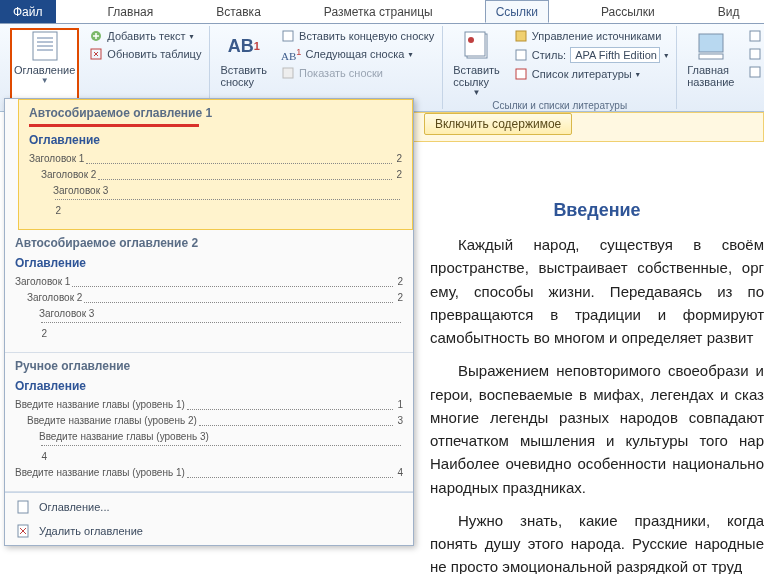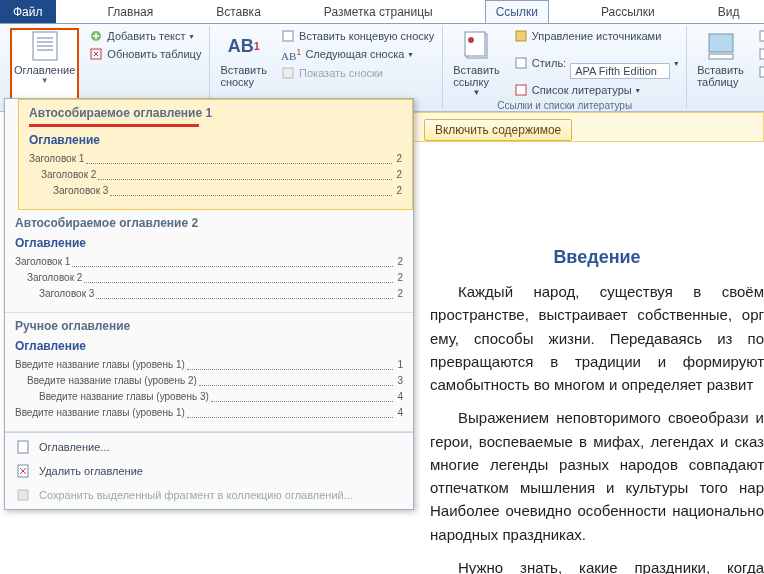--- a/index.html
+++ b/index.html
@@ -15,48 +15,48 @@
   .ribbon { height: 88px; background: linear-gradient(#f7fbff, #e4edf8); border-bottom: 1px solid #a9bfd6; display: flex; padding: 2px 4px; }
   .ribbon-group { border-right: 1px solid #c5d4e6; padding: 2px 6px 0 6px; display: flex; flex-direction: column; justify-content: space-between; }
   .group-label { text-align: center; font-size: 10px; color: #5a6d86; padding: 1px 0; }
   .big-button { display: flex; flex-direction: column; align-items: center; font-size: 11px; color: #3b4a5e; padding: 2px 4px; cursor: pointer; min-width: 54px; }
   .big-button .icon-box { width: 32px; height: 32px; margin-bottom: 2px; display: flex; align-items: center; justify-content: center; }
   .big-button.highlighted { border: 2px solid #e04a00; background: #fff; padding: 0 2px; }
   .small-row { display: flex; align-items: center; font-size: 11px; color: #3b4a5e; padding: 1px 2px; cursor: pointer; gap: 4px; white-space: nowrap; }
   .small-row.disabled { color: #9aa5b3; }
   .vcol { display: flex; flex-direction: column; gap: 2px; }
   .ribbon-main { display: flex; gap: 8px; flex: 1; }
-  .style-field { background: #fff; border: 1px solid #a9bfd6; font-size: 11px; padding: 1px 4px; width: 100px; margin-top: 16px; }
+  .style-field { background: #fff; border: 1px solid #a9bfd6; font-size: 11px; padding: 1px 4px; width: 90px; }
 
   
   .toc-panel { position: absolute; left: 4px; top: 98px; width: 410px; background: #fafafa; border: 1px solid #9fb1c8; box-shadow: 2px 2px 6px rgba(0,0,0,0.25); z-index: 10; }
   .panel-header { background: linear-gradient(#f0f5fb,#e2eaf4); font-size: 12px; font-weight: bold; color: #444; padding: 4px 8px; border-bottom: 1px solid #c9d6e6; }
   .toc-option { padding: 6px 10px 10px 10px; border-bottom: 1px solid #d6dee8; }
   .toc-option.highlight { background: #fff3cd; border: 1px solid #f2c94c; margin-left: 13px; }
   .toc-option-title { font-size: 12px; font-weight: bold; color: #5a6d86; margin-bottom: 6px; }
   .toc-preview-title { font-size: 12px; font-weight: bold; color: #2f5597; margin: 6px 0 4px 0; }
   .toc-line { display: flex; font-size: 10px; color: #555; line-height: 1.6; }
   .toc-line .lbl { white-space: nowrap; }
   .toc-line .dots { flex: 1; border-bottom: 1px dotted #888; margin: 0 2px 3px 2px; }
   .toc-line .pg { width: 8px; text-align: right; }
-  .indent1 { padding-left: 12px; } .indent2 { padding-left: 24px; }
+  .indent1 { padding-left: 12px; } .indent2 { padding-left: 24px; flex-direction: column; }
   .red-underline { height: 3px; background: #d9302a; width: 170px; margin-top: -2px; margin-bottom: 6px; }
 
   .panel-footer { border-top: 1px solid #c9d6e6; padding: 2px 0; }
   .footer-item { display: flex; align-items: center; gap: 8px; padding: 4px 10px; font-size: 11px; color: #3b4a5e; cursor: pointer; }
   .footer-item.disabled { color: #9aa; }
   .footer-icon { width: 16px; height: 16px; display: flex; align-items: center; justify-content: center; }
 
   
-  .security-bar { position: absolute; left: 380px; right: 0; top: 112px; height: 30px; background: #fff8e1; border: 1px solid #f0d070; display: flex; align-items: flex-end; padding: 0 10px; gap: 10px; font-size: 12px; color: #444; }
+  .security-bar { position: absolute; left: 380px; right: 0; top: 112px; height: 30px; background: #fff8e1; border: 1px solid #f0d070; display: flex; align-items: flex-start; padding: 0 10px; gap: 10px; font-size: 12px; color: #444; }
   .security-btn { background: linear-gradient(#fffbe6,#ffeeb0); border: 1px solid #d9b84a; padding: 3px 10px; font-size: 12px; cursor: pointer; border-radius: 2px; color: #5a4a1a; }
 
   
   .doc-area { position: absolute; left: 420px; top: 160px; right: 0; bottom: 0; background: #fff; padding: 40px 0 0 10px; font-family: 'Times New Roman', serif; color: #222; overflow: hidden; }
-  .doc-title { text-align: center; font-size: 18px; font-weight: bold; color: #2f5597; margin-bottom: 12px; margin-top: 47px; }
+  .doc-title { text-align: center; font-size: 18px; font-weight: bold; color: #2f5597; margin-bottom: 12px; }
   .doc-p { font-size: 15px; line-height: 1.55; text-align: justify; text-indent: 28px; margin-bottom: 10px; }
 
   svg { display: block; }
 </style>
 </head>
 <body>
 
 <div class="tab-bar">
   <div class="file-tab">Файл</div>
   <div class="tab">Главная</div>
@@ -193,21 +193,21 @@
 
   <div class="ribbon-group" style="border-right:none">
     <div class="ribbon-main">
       <div class="big-button">
         <span class="icon-box">
           <svg width="32" height="32">
               <rect x="4" y="4" width="24" height="18" fill="#b8d8f0" stroke="#7a8fa8"></rect>
               <rect x="4" y="24" width="24" height="5" fill="#fff" stroke="#7a8fa8"></rect>
             </svg>
         </span>
-        <span>Вставить таблицу</span>
+        <span>Главная название</span>
       </div>
       <div class="vcol">
         <div class="small-row">
           <span>
               <svg width="14" height="14">
                 <rect x="2" y="2" width="10" height="10" fill="#fff" stroke="#7a8fa8"></rect>
               </svg>
             </span>
 
         </div>
@@ -317,28 +317,20 @@
     </div>
     <div class="footer-item">
       <span class="footer-icon">
           <svg width="14" height="14">
             <rect x="2" y="1" width="10" height="12" fill="#fff" stroke="#7a8fa8"></rect>
             <path d="M4 4l6 6M10 4l-6 6" stroke="#c04040"></path>
           </svg>
         </span>
       <span>Удалить оглавление</span>
     </div>
-    <div class="footer-item disabled">
-      <span class="footer-icon">
-          <svg width="14" height="14">
-            <rect x="2" y="2" width="10" height="10" fill="#e6e6e6" stroke="#bbb"></rect>
-          </svg>
-        </span>
-      <span>Сохранить выделенный фрагмент в коллекцию оглавлений...</span>
-    </div>
   </div>
 </div>
 
 <div class="doc-area">
   <div class="doc-title">Введение</div>
   <p class="doc-p">Каждый народ, существуя в своём пространстве, выстраивает собственные, орг ему, способы жизни. Передаваясь из по превращаются в традиции и формируют самобытность во многом и определяет развит</p>
   <p class="doc-p">Выражением неповторимого своеобрази и герои, воспеваемые в мифах, легендах и сказ многие легенды разных народов совпадают отпечатком мышления и культуры того нар Наиболее очевидно особенности национально народных праздниках.</p>
   <p class="doc-p">Нужно знать, какие праздники, когда понять душу этого народа. Русские народные не просто эмоциональной разрядкой от труд</p>
 </div>
 

